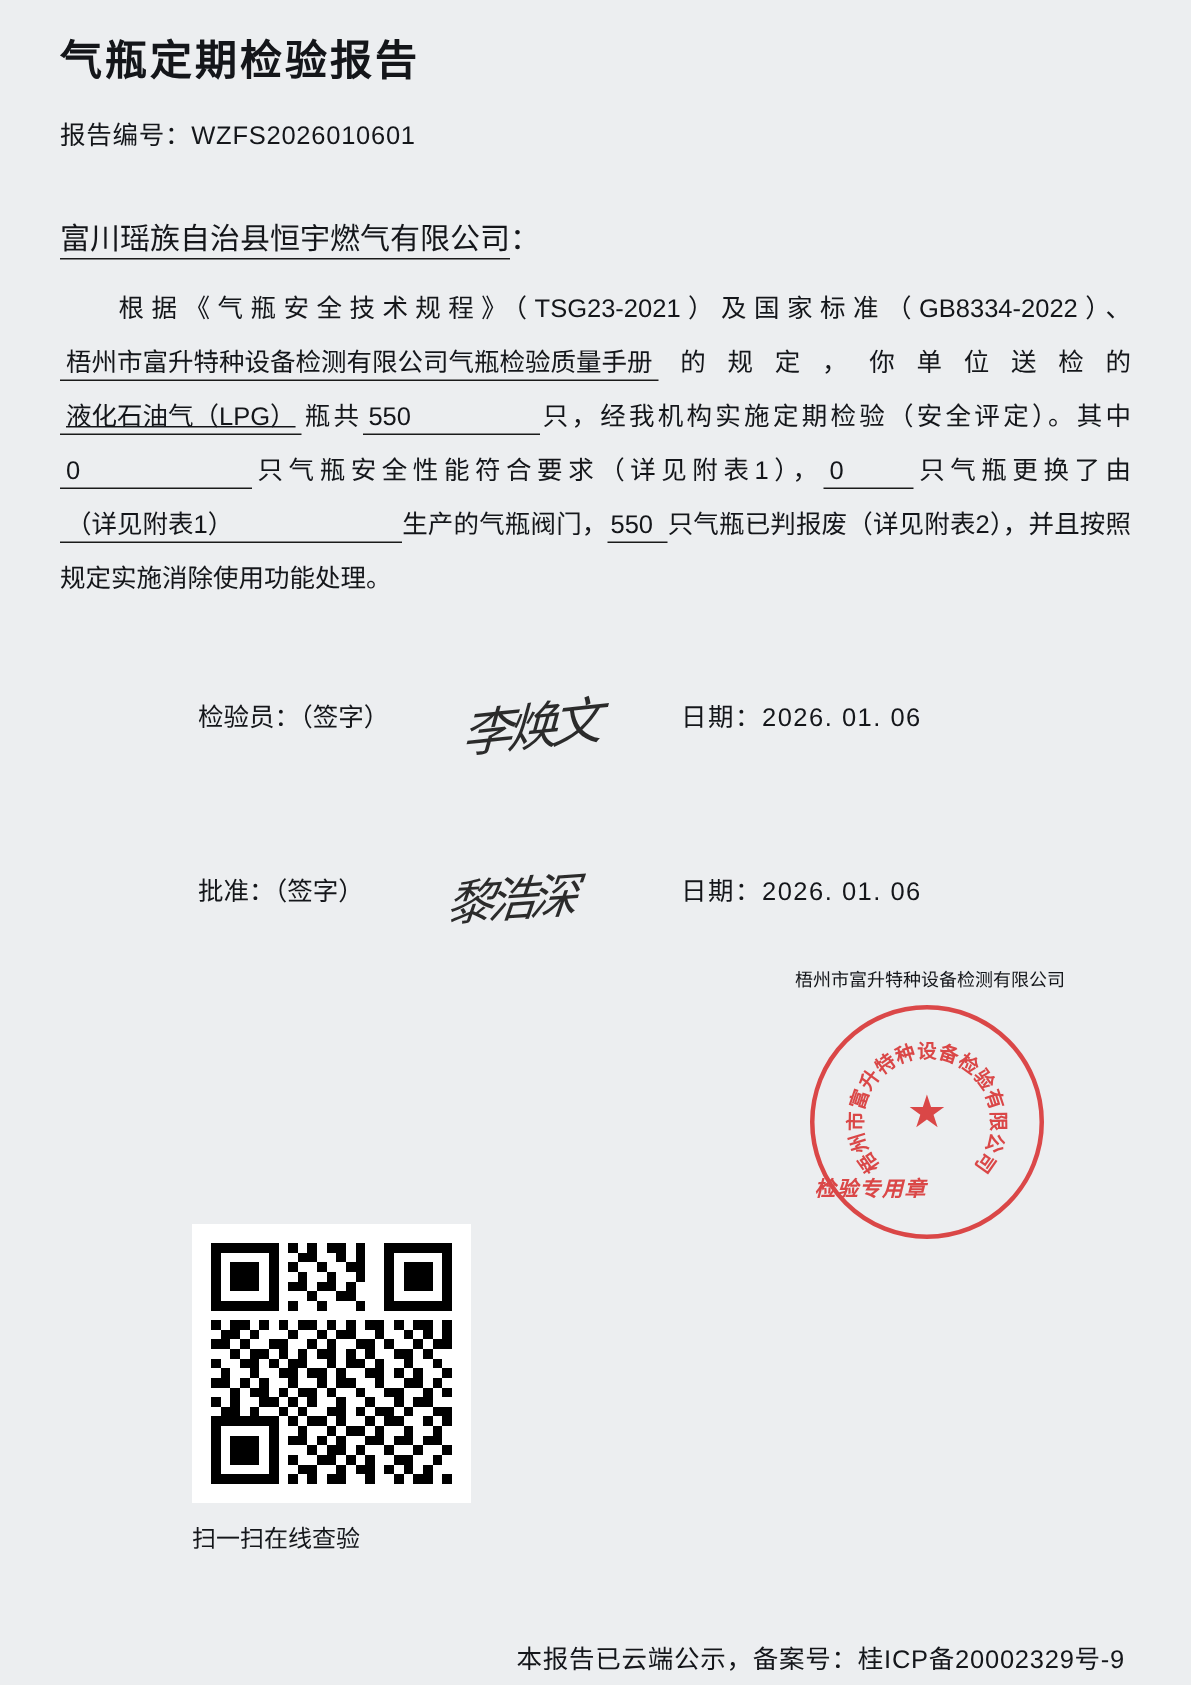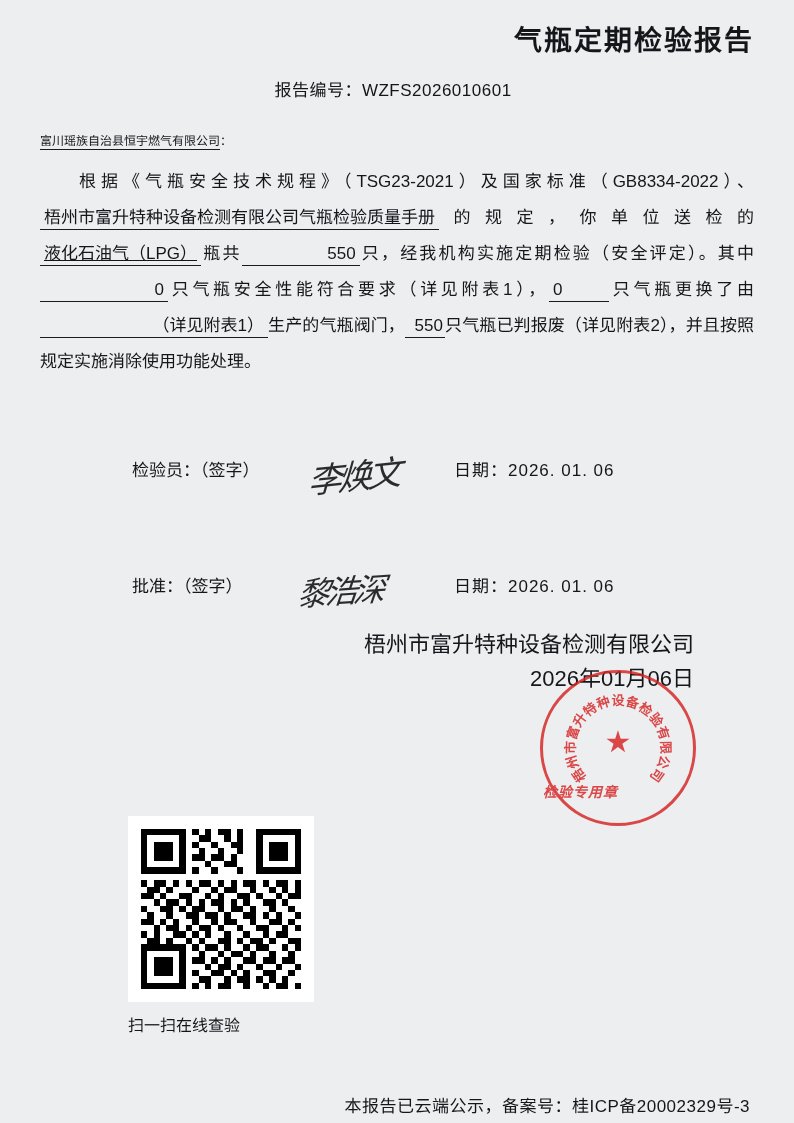--- a/index.html
+++ b/index.html
@@ -16,37 +16,37 @@
     overflow: hidden;
   }
   .page {
     position: relative;
     width: 794px;
     height: 1123px;
     box-sizing: border-box;
     padding: 0 40px;
   }
   .doc-title {
-    text-align: right;
+    text-align: left;
     font-size: 28px;
     font-weight: bold;
     letter-spacing: 2px;
     margin: 18px 0 0 0;
     font-family: "DejaVu Sans", "Liberation Sans", sans-serif;
   }
   .report-no {
-    text-align: center;
+    text-align: left;
     font-size: 17px;
     margin-top: 18px;
     margin-right: 8px;
     letter-spacing: 0.5px;
   }
   .recipient {
-    font-size: 12px;
-    margin-top: 30px;
+    font-size: 20px;
+    margin-top: 42px;
     margin-left: 0px;
   }
   .recipient .u {
     border-bottom: 1.4px solid #1a1a1a;
     padding-bottom: 1px;
   }
   .body-text {
     font-size: 17px;
     line-height: 36px;
     margin-top: 16px;
@@ -56,34 +56,34 @@
     margin: 0;
     text-indent: 0;
   }
   .indent {
     display: inline-block;
     width: 34px;
   }
   .fill {
     border-bottom: 1.4px solid #1a1a1a;
     display: inline-block;
-    text-align: right;
+    text-align: left;
     padding: 0 4px;
     line-height: 22px;
   }
   .fill.w-manual { min-width: 300px; }
   .fill.w-gas { min-width: 148px; text-decoration: underline; }
   .fill.w-count { min-width: 110px; }
   .fill.w-qualified { min-width: 120px; }
   .fill.w-zero { min-width: 52px; text-align: left; }
   .fill.w-valve { min-width: 220px; }
   .fill.w-scrap { padding: 0 2px; min-width: 36px; }
 
   .sign-block {
-    margin-top: 76px;
+    margin-top: 60px;
     position: relative;
     height: 80px;
   }
   .sign-row {
     position: relative;
     font-size: 17px;
   }
   .sign-label {
     position: absolute;
     left: 92px;
@@ -115,23 +115,23 @@
     font-size: 32px;
     transform: rotate(-4deg) skewX(-10deg);
   }
   .sign-block2 {
     margin-top: 36px;
     position: relative;
     height: 90px;
   }
   .issuer {
     position: absolute;
-    right: 60px;
+    right: 44px;
     top: 56px;
-    font-size: 22px;
+    font-size: 12px;
     text-align: right;
     line-height: 34px;
     white-space: nowrap;
   }
   .seal {
     position: absolute;
     left: 540px;
     top: 652px;
     width: 150px;
     height: 150px;
@@ -231,21 +231,20 @@
   </div>
 
   <div class="sign-block2">
     <div class="sign-row">
       <span class="sign-label">批准：（签字）</span>
       <span class="signature second">黎浩深</span>
       <span class="sign-date"><span>日期：</span><span>2026. 01. 06</span></span>
     </div>
     <div class="issuer">
       <div>梧州市富升特种设备检测有限公司</div>
-      <div>2026年01月06日</div>
     </div>
   </div>
 
   <div class="seal">
     <div class="star">★</div>
     <div class="ring-text" id="seal-arc">
         <span style="transform: rotate(-125deg) translateY(-58px) translateX(-50%);">梧</span>
         <span style="transform: rotate(-107.143deg) translateY(-58px) translateX(-50%);">州</span>
         <span style="transform: rotate(-89.2857deg) translateY(-58px) translateX(-50%);">市</span>
         <span style="transform: rotate(-71.4286deg) translateY(-58px) translateX(-50%);">富</span>
@@ -438,15 +437,15 @@
           <rect x="14" y="26" width="2" height="1"></rect>
         <rect x="18" y="26" width="1" height="1"></rect>
           <rect x="21" y="26" width="1" height="1"></rect>
           <rect x="23" y="26" width="2" height="1"></rect>
         <rect x="26" y="26" width="1" height="1"></rect>
       </g>
     </svg>
     <div class="qr-caption">扫一扫在线查验</div>
   </div>
 
-  <div class="footer">本报告已云端公示，备案号：桂ICP备20002329号-3</div>
+  <div class="footer">本报告已云端公示，备案号：桂ICP备20002329号-9</div>
 
 </div>
 
 </body></html>

